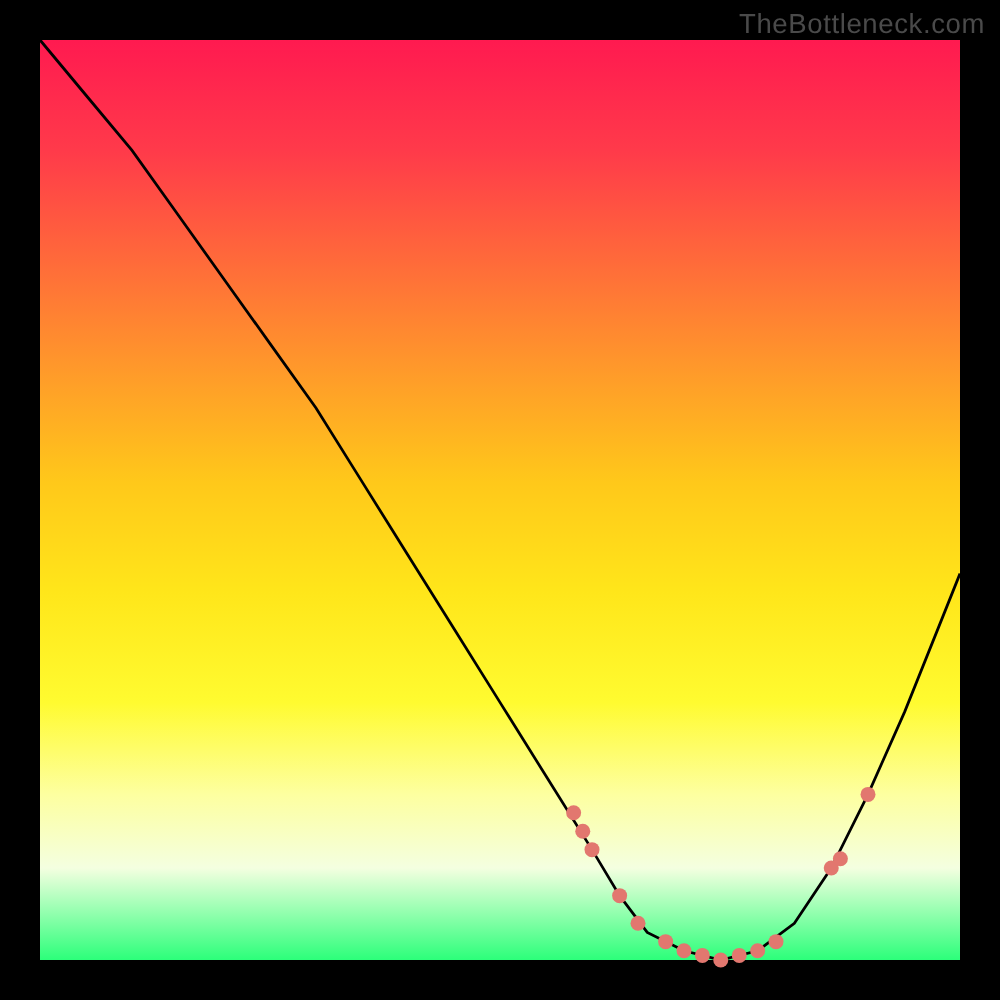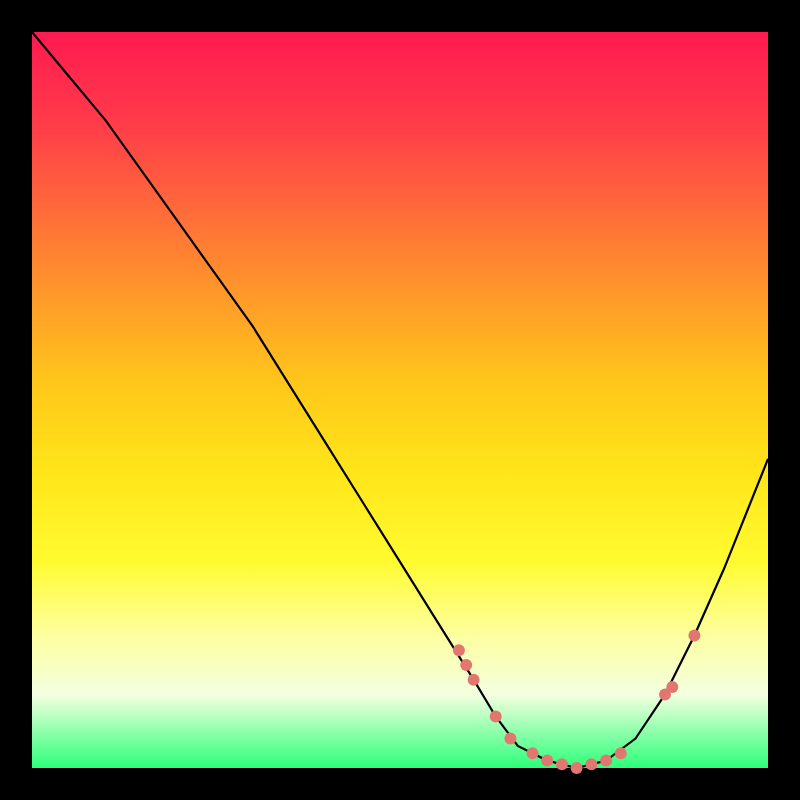--- a/index.html
+++ b/index.html
@@ -19,20 +19,21 @@
   .watermark{position:absolute;top:6px;right:12px;color:#4a4a4a;font-size:22px;letter-spacing:.5px}
   svg.curve{position:absolute;left:32px;top:32px;width:736px;height:736px;overflow:visible}
   .curve path{fill:none;stroke:#000;stroke-width:2.2px}
   .dot{fill:#e2776f}
 </style>
 </head>
 <body>
 
 <div class="frame">
   <div class="plot"></div>
+  <div class="watermark">TheBottleneck.com</div>
   <svg class="curve" viewBox="0 0 736 736">
     <path id="curve-path" d="M0.0 0.0 L36.8 44.2 L73.6 88.3 L110.4 139.8 L147.2 191.4 L184.0 242.9 L220.8 294.4 L257.6 353.3 L294.4 412.2 L331.2 471.0 L368.0 529.9 L404.8 588.8 L441.6 647.7 L463.7 684.5 L485.8 713.9 L515.2 728.6 L544.6 736.0 L574.1 728.6 L603.5 706.6 L633.0 662.4 L662.4 603.5 L691.8 537.3 L721.3 463.7 L736.0 426.9 "></path>
     <g id="dots">
         <circle cx="426.9" cy="618.2" r="6" class="dot"></circle>
         <circle cx="434.2" cy="633.0" r="6" class="dot"></circle>
         <circle cx="441.6" cy="647.7" r="6" class="dot"></circle>
         <circle cx="463.7" cy="684.5" r="6" class="dot"></circle>
         <circle cx="478.4" cy="706.6" r="6" class="dot"></circle>
         <circle cx="500.5" cy="721.3" r="6" class="dot"></circle>
         <circle cx="515.2" cy="728.6" r="6" class="dot"></circle>

